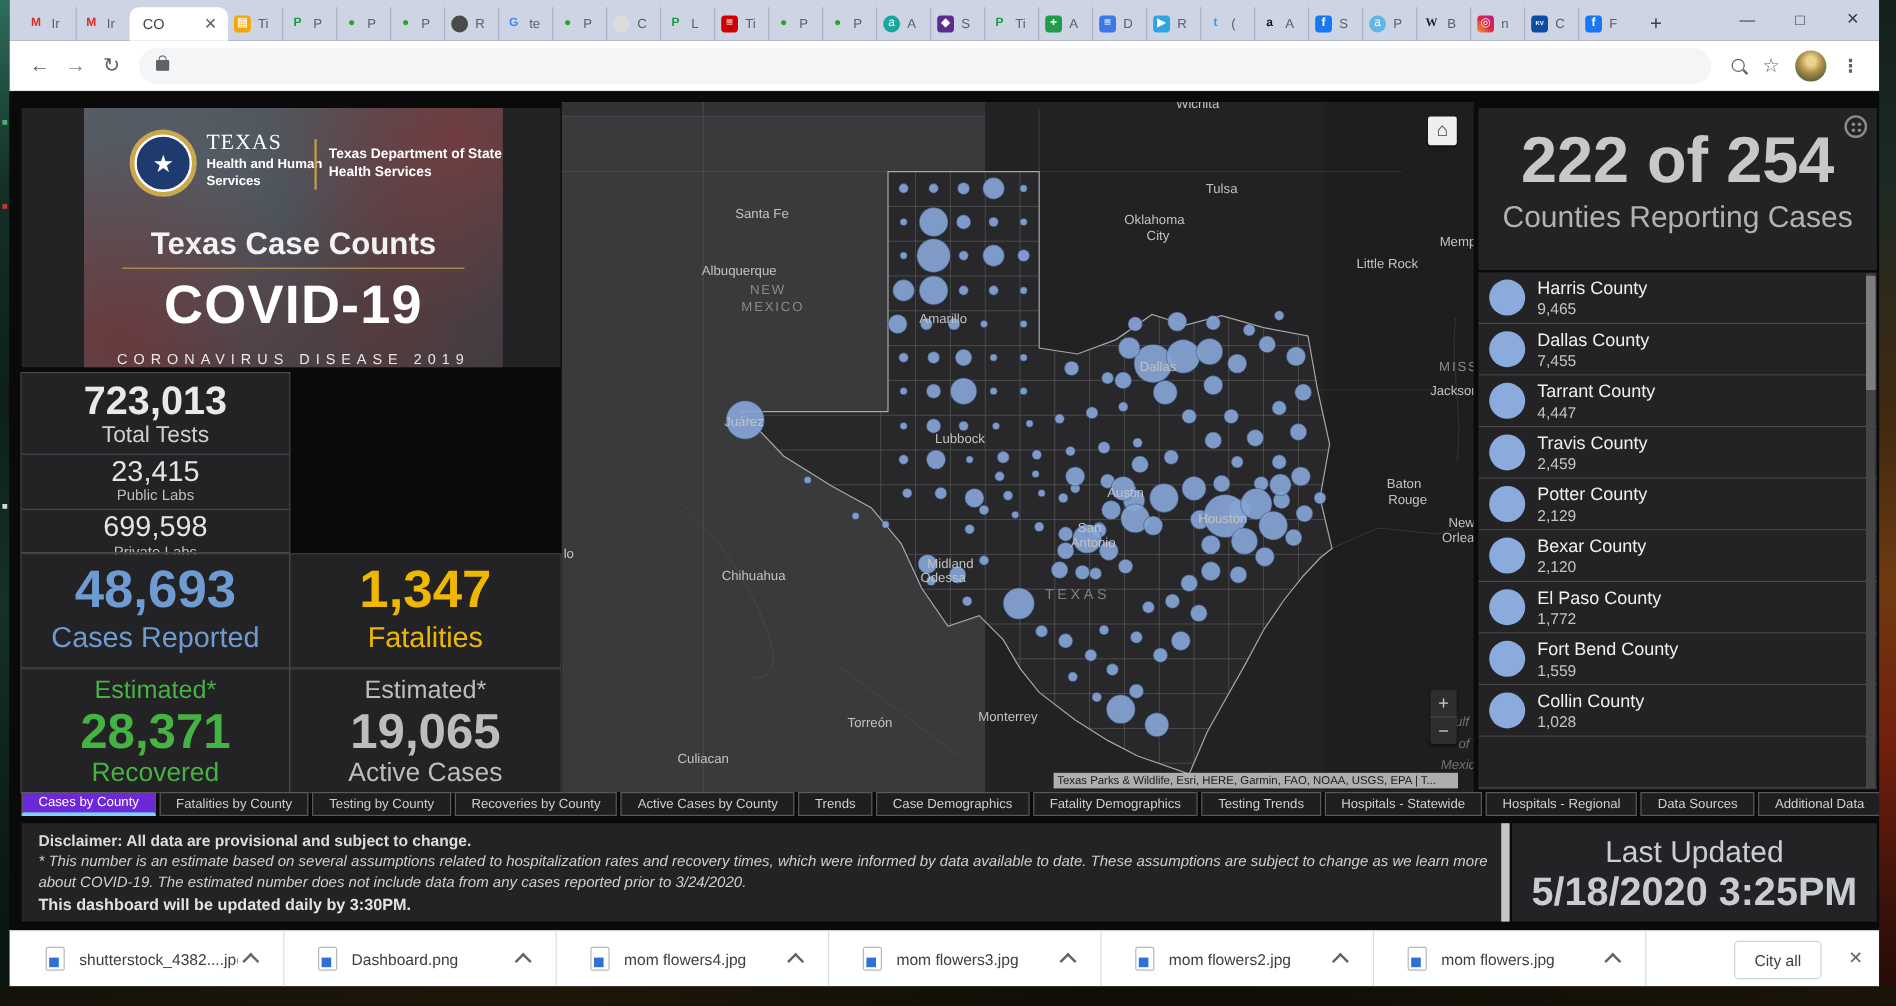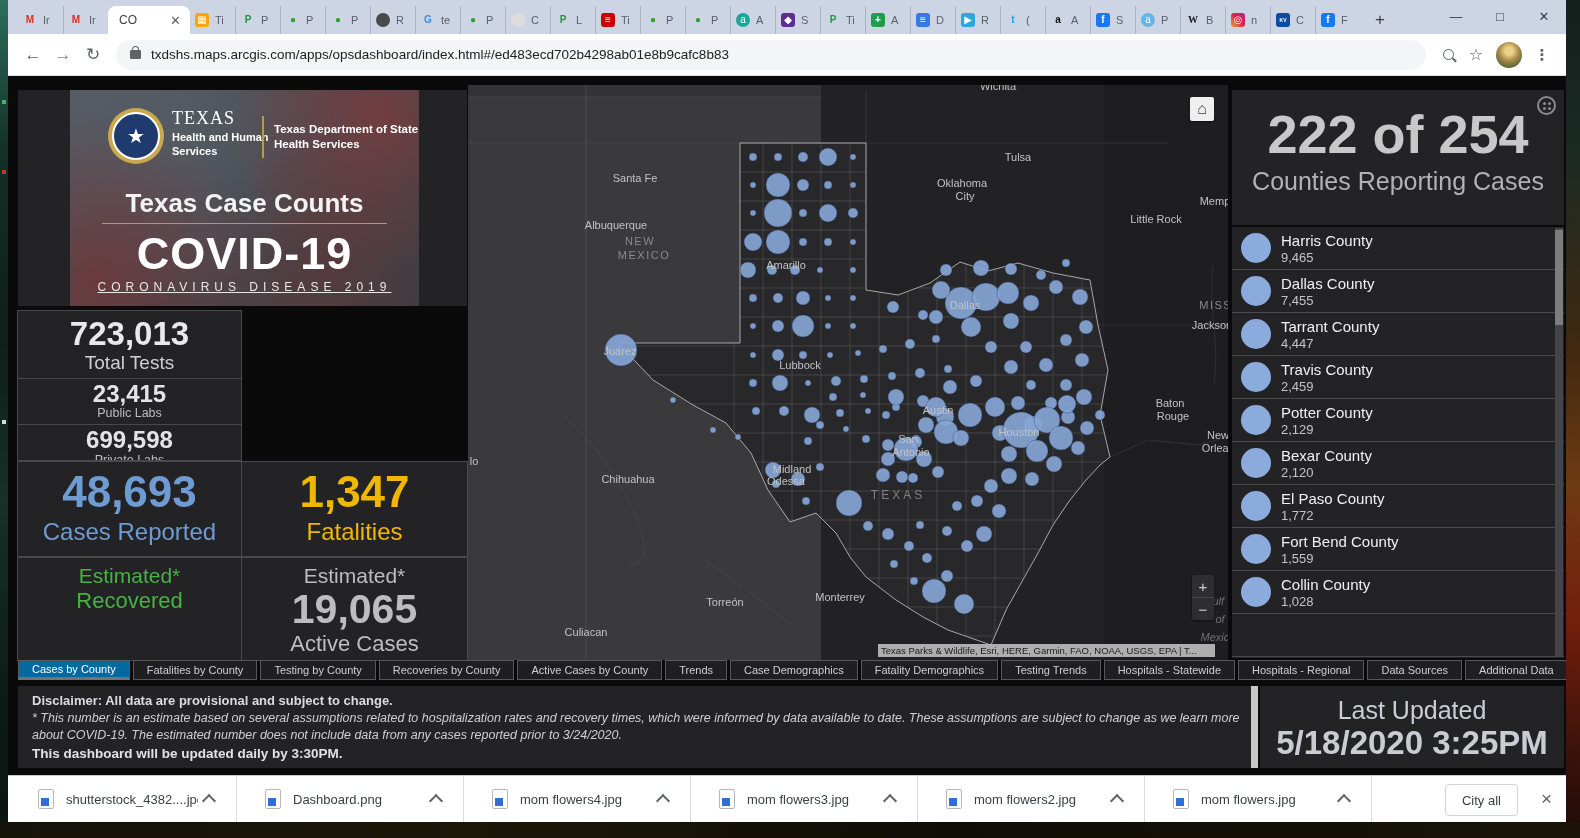--- a/index.html
+++ b/index.html
@@ -63,32 +63,32 @@
   #seal .inner{width:44px;height:44px;border-radius:50%;background:#1f3a6e;border:2px solid #fff;
     display:flex;align-items:center;justify-content:center;color:#fff;font-size:20px;}
   #hhs-text{position:absolute;left:102px;top:18px;color:#fff;}
   #hhs-text .t1{font-family:"Liberation Serif",serif;font-size:18px;letter-spacing:1px;}
   #hhs-text .t2{font-size:11px;font-weight:bold;line-height:1.25;margin-top:2px;}
   #hdr-div{position:absolute;left:192px;top:26px;width:2px;height:42px;background:#b89a4e;}
   #dshs-text{position:absolute;left:204px;top:32px;color:#fff;font-size:11.5px;font-weight:bold;line-height:1.3;}
   #hdr-title{position:absolute;left:0;right:0;top:98px;text-align:center;color:#f3f3f3;font-size:26px;font-weight:bold;}
   #hdr-rule{position:absolute;left:32px;top:133px;width:285px;height:1px;background:#b89a4e;}
   #hdr-covid{position:absolute;left:0;right:0;top:138px;text-align:center;color:#fff;font-size:45px;font-weight:800;letter-spacing:1px;}
-  #hdr-sub{position:absolute;left:0;right:0;top:190px;text-align:center;color:#e8e8e8;font-size:12px;letter-spacing:5px;text-decoration:underline;}
+  #hdr-sub{position:absolute;left:0;right:0;top:202px;text-align:center;color:#e8e8e8;font-size:12px;letter-spacing:5px;}
   
   .cell{position:absolute;background:#232325;outline:1px solid #49494c;text-align:center;}
   #cell-tests{left:10px;top:235px;width:223px;height:149px;}
   #cell-hosp{left:234px;top:235px;width:225px;height:149px;}
   #cell-cases{left:10px;top:386px;width:223px;height:94px;}
   #cell-fatal{left:234px;top:386px;width:225px;height:94px;}
   #cell-recov{left:10px;top:482px;width:223px;height:102px;}
   #cell-activ{left:234px;top:482px;width:225px;height:102px;}
   .v-big{font-size:33px;font-weight:bold;color:#e9e9e9;line-height:1.1;margin-top:5px;}
   .l-big{font-size:19px;color:#cfcfcf;}
-  .v-mid{font-size:24px;font-weight:bold;color:#e4e4e4;line-height:1.05;margin-top:0;}
+  .v-mid{font-size:24px;font-weight:normal;color:#e4e4e4;line-height:1.05;margin-top:0;}
   .l-sm{font-size:12.5px;color:#bdbdbd;}
   .divline{height:1px;background:#49494c;margin:4px 0 2px;}
   .l-top{font-size:13.5px;color:#cfcfcf;margin-top:12px;}
   .v-huge{font-size:45px;font-weight:bold;color:#d9d9d9;line-height:1.15;}
   .l-md{font-size:17px;color:#cfcfcf;}
   .blue{color:#6f9bd3!important;}
   .gold{color:#efb700!important;}
   .green{color:#45b342!important;}
   .gray{color:#bdbdbd!important;}
   .v-color{font-size:44px;font-weight:bold;line-height:1.1;margin-top:6px;}
@@ -121,21 +121,21 @@
   .crow{height:42px;border-bottom:1px solid #4b4b4d;position:relative;background:#232325;}
   .crow .bub{position:absolute;left:9px;top:6px;width:30px;height:30px;border-radius:50%;background:#8aabdc;}
   .crow .nm{position:absolute;left:49px;top:5px;font-size:15px;font-weight:normal;color:#f0f0f0;}
   .crow .vl{position:absolute;left:49px;top:23px;font-size:13px;color:#c4c4c4;}
   #cnt-scroll{position:absolute;right:1px;top:1px;width:8px;height:429px;background:#454547;}
   #cnt-thumb{position:absolute;left:0;top:2px;width:8px;height:95px;background:#7d7d7d;}
   
   #btabs{left:10px;top:584px;height:21px;display:flex;gap:3px;}
   .btab{height:20px;padding:0 13px;background:#1f1f21;border:1px solid #58585a;color:#cfcfcf;font-size:11px;
     display:flex;align-items:center;white-space:nowrap;box-sizing:border-box;}
-  .btab.on{background:#0369a1;color:#fff;border-bottom:3px solid #737373;}
+  .btab.on{background:#6d28d9;color:#fff;border-bottom:3px solid #7dd3fc;}
   
   #disc-panel{left:10px;top:610px;width:1240px;height:82px;padding:7px 14px;box-sizing:border-box;}
   #disc-panel .b1{font-size:13px;font-weight:bold;color:#dcdcdc;}
   #disc-panel .it{font-size:12.5px;font-style:italic;color:#cfcfcf;line-height:1.35;margin-top:2px;}
   #disc-panel .b2{font-size:13.5px;font-weight:bold;color:#e2e2e2;margin-top:2px;}
   #disc-scroll{position:absolute;right:0;top:0;width:7px;height:82px;background:#c6c6c6;}
   #upd-panel{left:1252px;top:610px;width:304px;height:82px;text-align:center;}
   #upd-label{font-size:25px;color:#c9cdd6;margin-top:10px;}
   #upd-value{font-size:33px;font-weight:bold;color:#c9ccd3;line-height:1.1;}
   
@@ -286,21 +286,20 @@
     <span>□</span>
     <span>✕</span>
   </div>
 
   <div id="toolbar" class="abs">
     <div class="navbtn">←</div>
     <div class="navbtn" id="fwd-button">→</div>
     <div class="navbtn">↻</div>
     <div id="omnibox">
       <span class="lock"></span>
-      <span id="url-text">txdshs.maps.arcgis.com/apps/opsdashboard/index.html#/ed483ecd702b4298ab01e8b9cafc8b83</span>
     </div>
     <div class="tb-ico">
         <span class="mag"></span>
       </div>
     <div class="tb-ico star">☆</div>
     <div id="avatar"></div>
     <div class="tb-ico dots3">⋮</div>
   </div>
 
   <div id="page" class="abs">
@@ -340,20 +339,21 @@
     <div id="cell-cases" class="cell">
       <div class="v-color blue">48,693</div>
       <div class="l-color blue">Cases Reported</div>
     </div>
     <div id="cell-fatal" class="cell">
       <div class="v-color gold">1,347</div>
       <div class="l-color gold">Fatalities</div>
     </div>
     <div id="cell-recov" class="cell">
       <div class="est green">Estimated*</div>
+      <div class="v-est green">28,371</div>
       <div class="l-est green">Recovered</div>
     </div>
     <div id="cell-activ" class="cell">
       <div class="est gray">Estimated*</div>
       <div class="v-est gray">19,065</div>
       <div class="l-est gray">Active Cases</div>
     </div>
 
     <div id="map-panel" class="panel">
       <svg id="map-svg" width="760" height="575" viewBox="0 0 760 575">

